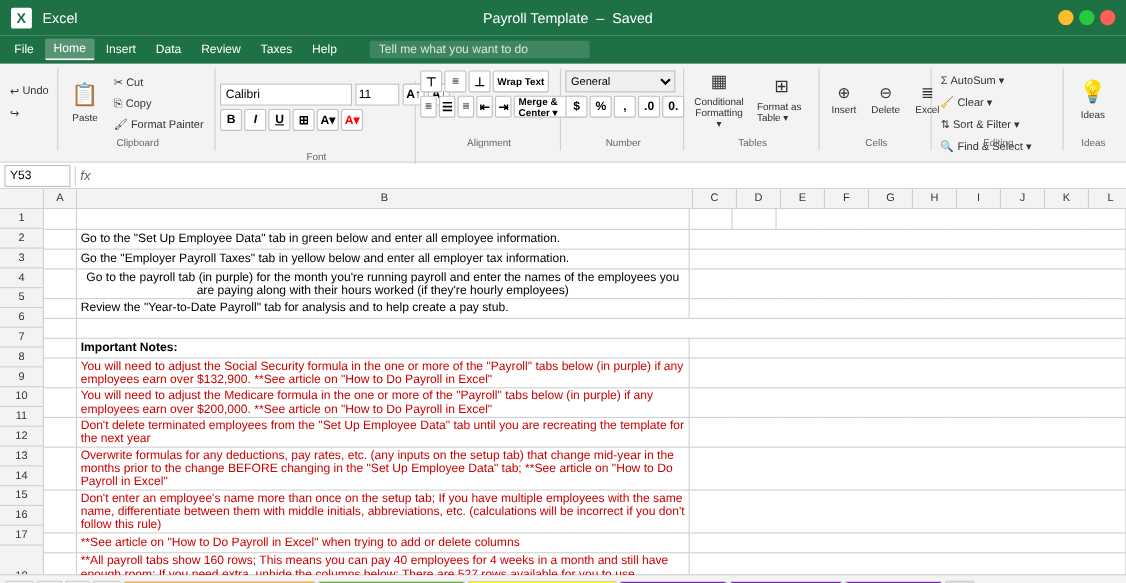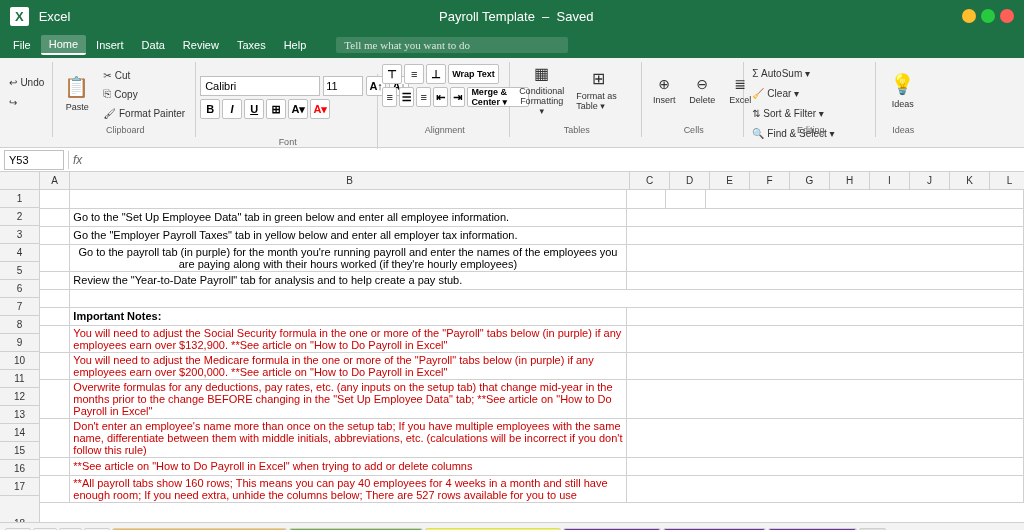--- a/index.html
+++ b/index.html
@@ -47,23 +47,22 @@
       font-size: 11px;
       border-radius: 2px;
     }
     #menu-bar .search-box {
       margin-left: 20px;
       background: rgba(255,255,255,0.15);
       border: none;
       color: white;
       padding: 2px 8px;
       font-size: 11px;
-      width: 232px;
-      border-radius: 2px;
-      font-family: Liberation Serif, serif;
+      width: 200px;
+      border-radius: 2px;
     }
     #menu-bar .search-box::placeholder { color: rgba(255,255,255,0.8); }
 
     
     #ribbon {
       background: #f3f3f3;
       border-bottom: 1px solid #d0d0d0;
       padding: 4px 5px 2px;
       display: flex;
       gap: 2px;
@@ -375,20 +374,35 @@
       <div class="format-btn">≡</div>
       <div class="format-btn">☰</div>
       <div class="format-btn">≡</div>
       <div class="format-btn">⇤</div>
       <div class="format-btn">⇥</div>
       <div class="format-btn" style="width:auto;padding:0 3px;font-size:9px;">Merge &amp; Center ▾</div>
     </div>
     <span class="ribbon-group-label">Alignment</span>
   </div>
 
+  <div class="ribbon-group" style="width:110px;">
+    <div style="margin-top:2px;">
+      <select style="border:1px solid #c0c0c0;font-size:10px;width:100px;height:20px;">
+        <option>General</option>
+      </select>
+    </div>
+    <div style="display:flex;gap:2px;margin-top:3px;align-items:center;">
+      <div class="format-btn">$</div>
+      <div class="format-btn">%</div>
+      <div class="format-btn">,</div>
+      <div class="format-btn">.0</div>
+      <div class="format-btn">0.</div>
+    </div>
+    <span class="ribbon-group-label">Number</span>
+  </div>
 
   <div class="ribbon-group" style="width:130px;">
     <div style="display:flex;gap:2px;margin-top:2px;align-items:center;">
       <div class="ribbon-btn" style="width:55px;height:52px;">
         <span style="font-size:16px;">▦</span>
         <span style="font-size:9px;text-align:center;">Conditional Formatting ▾</span>
       </div>
       <div class="ribbon-btn" style="width:55px;height:52px;">
         <span style="font-size:16px;">⊞</span>
         <span style="font-size:9px;text-align:left;">Format as Table ▾</span>
@@ -552,20 +566,25 @@
             <td class="cell-red" style="white-space:normal;overflow:visible;">You will need to adjust the Social Security formula in the one or more of the "Payroll"  tabs below (in purple) if any employees earn over $132,900. **See article on "How to Do Payroll in Excel"</td>
             <td colspan="10"></td>
           </tr>
 
           <tr>
             <td></td>
             <td class="cell-red" style="white-space:normal;overflow:visible;">You will need to adjust the Medicare formula in the one or more of the "Payroll"  tabs below (in purple) if any employees earn over $200,000.  **See article on "How to Do Payroll in Excel"</td>
             <td colspan="10"></td>
           </tr>
 
+          <tr>
+            <td></td>
+            <td class="cell-red" style="white-space:normal;overflow:visible;">Don't delete terminated employees from the "Set Up Employee Data" tab until you are recreating the template for the next year</td>
+            <td colspan="10"></td>
+          </tr>
 
           <tr>
             <td></td>
             <td class="cell-red" style="white-space:normal;overflow:visible;">Overwrite formulas for any deductions, pay rates, etc. (any inputs on the setup tab) that change mid-year in the months prior to the change BEFORE changing in the "Set Up Employee Data" tab; **See article on "How to Do Payroll in Excel"</td>
             <td colspan="10"></td>
           </tr>
 
           <tr>
             <td></td>
             <td class="cell-red" style="white-space:normal;overflow:visible;">Don't enter an employee's name more than once on the setup tab; If you have multiple employees with the same name, differentiate between them with middle initials, abbreviations, etc. (calculations will be incorrect if you don't follow this rule)</td>

